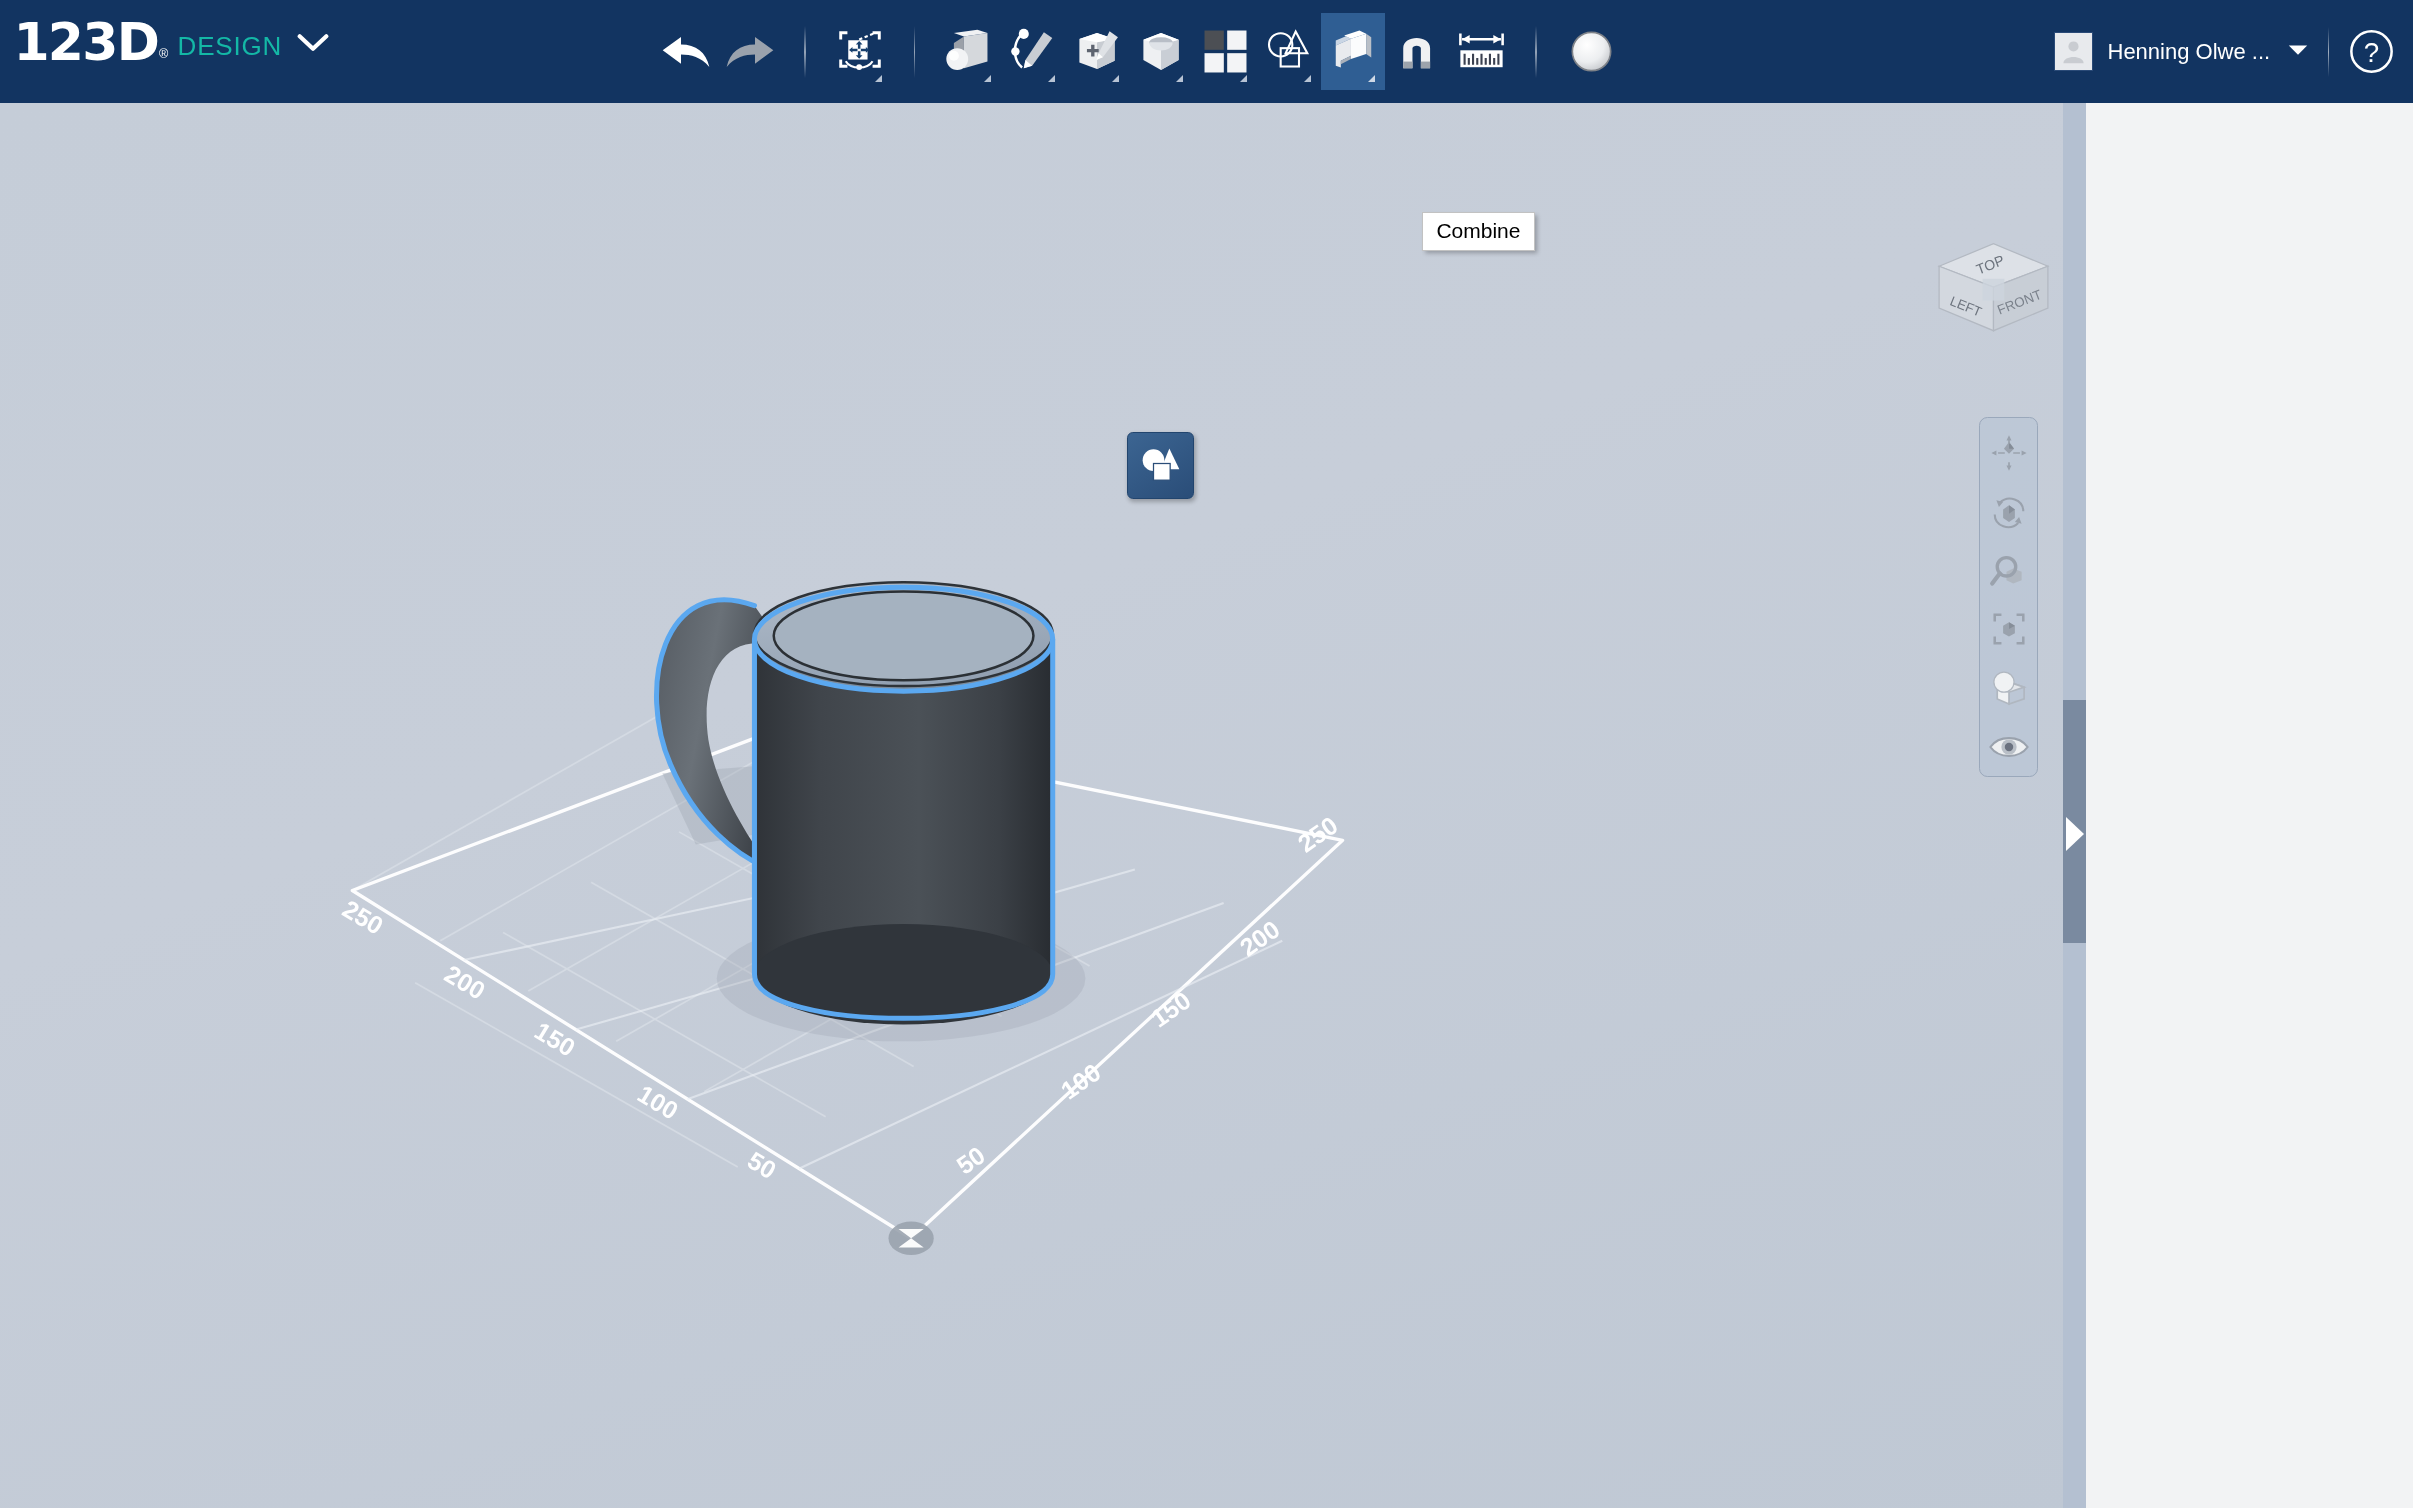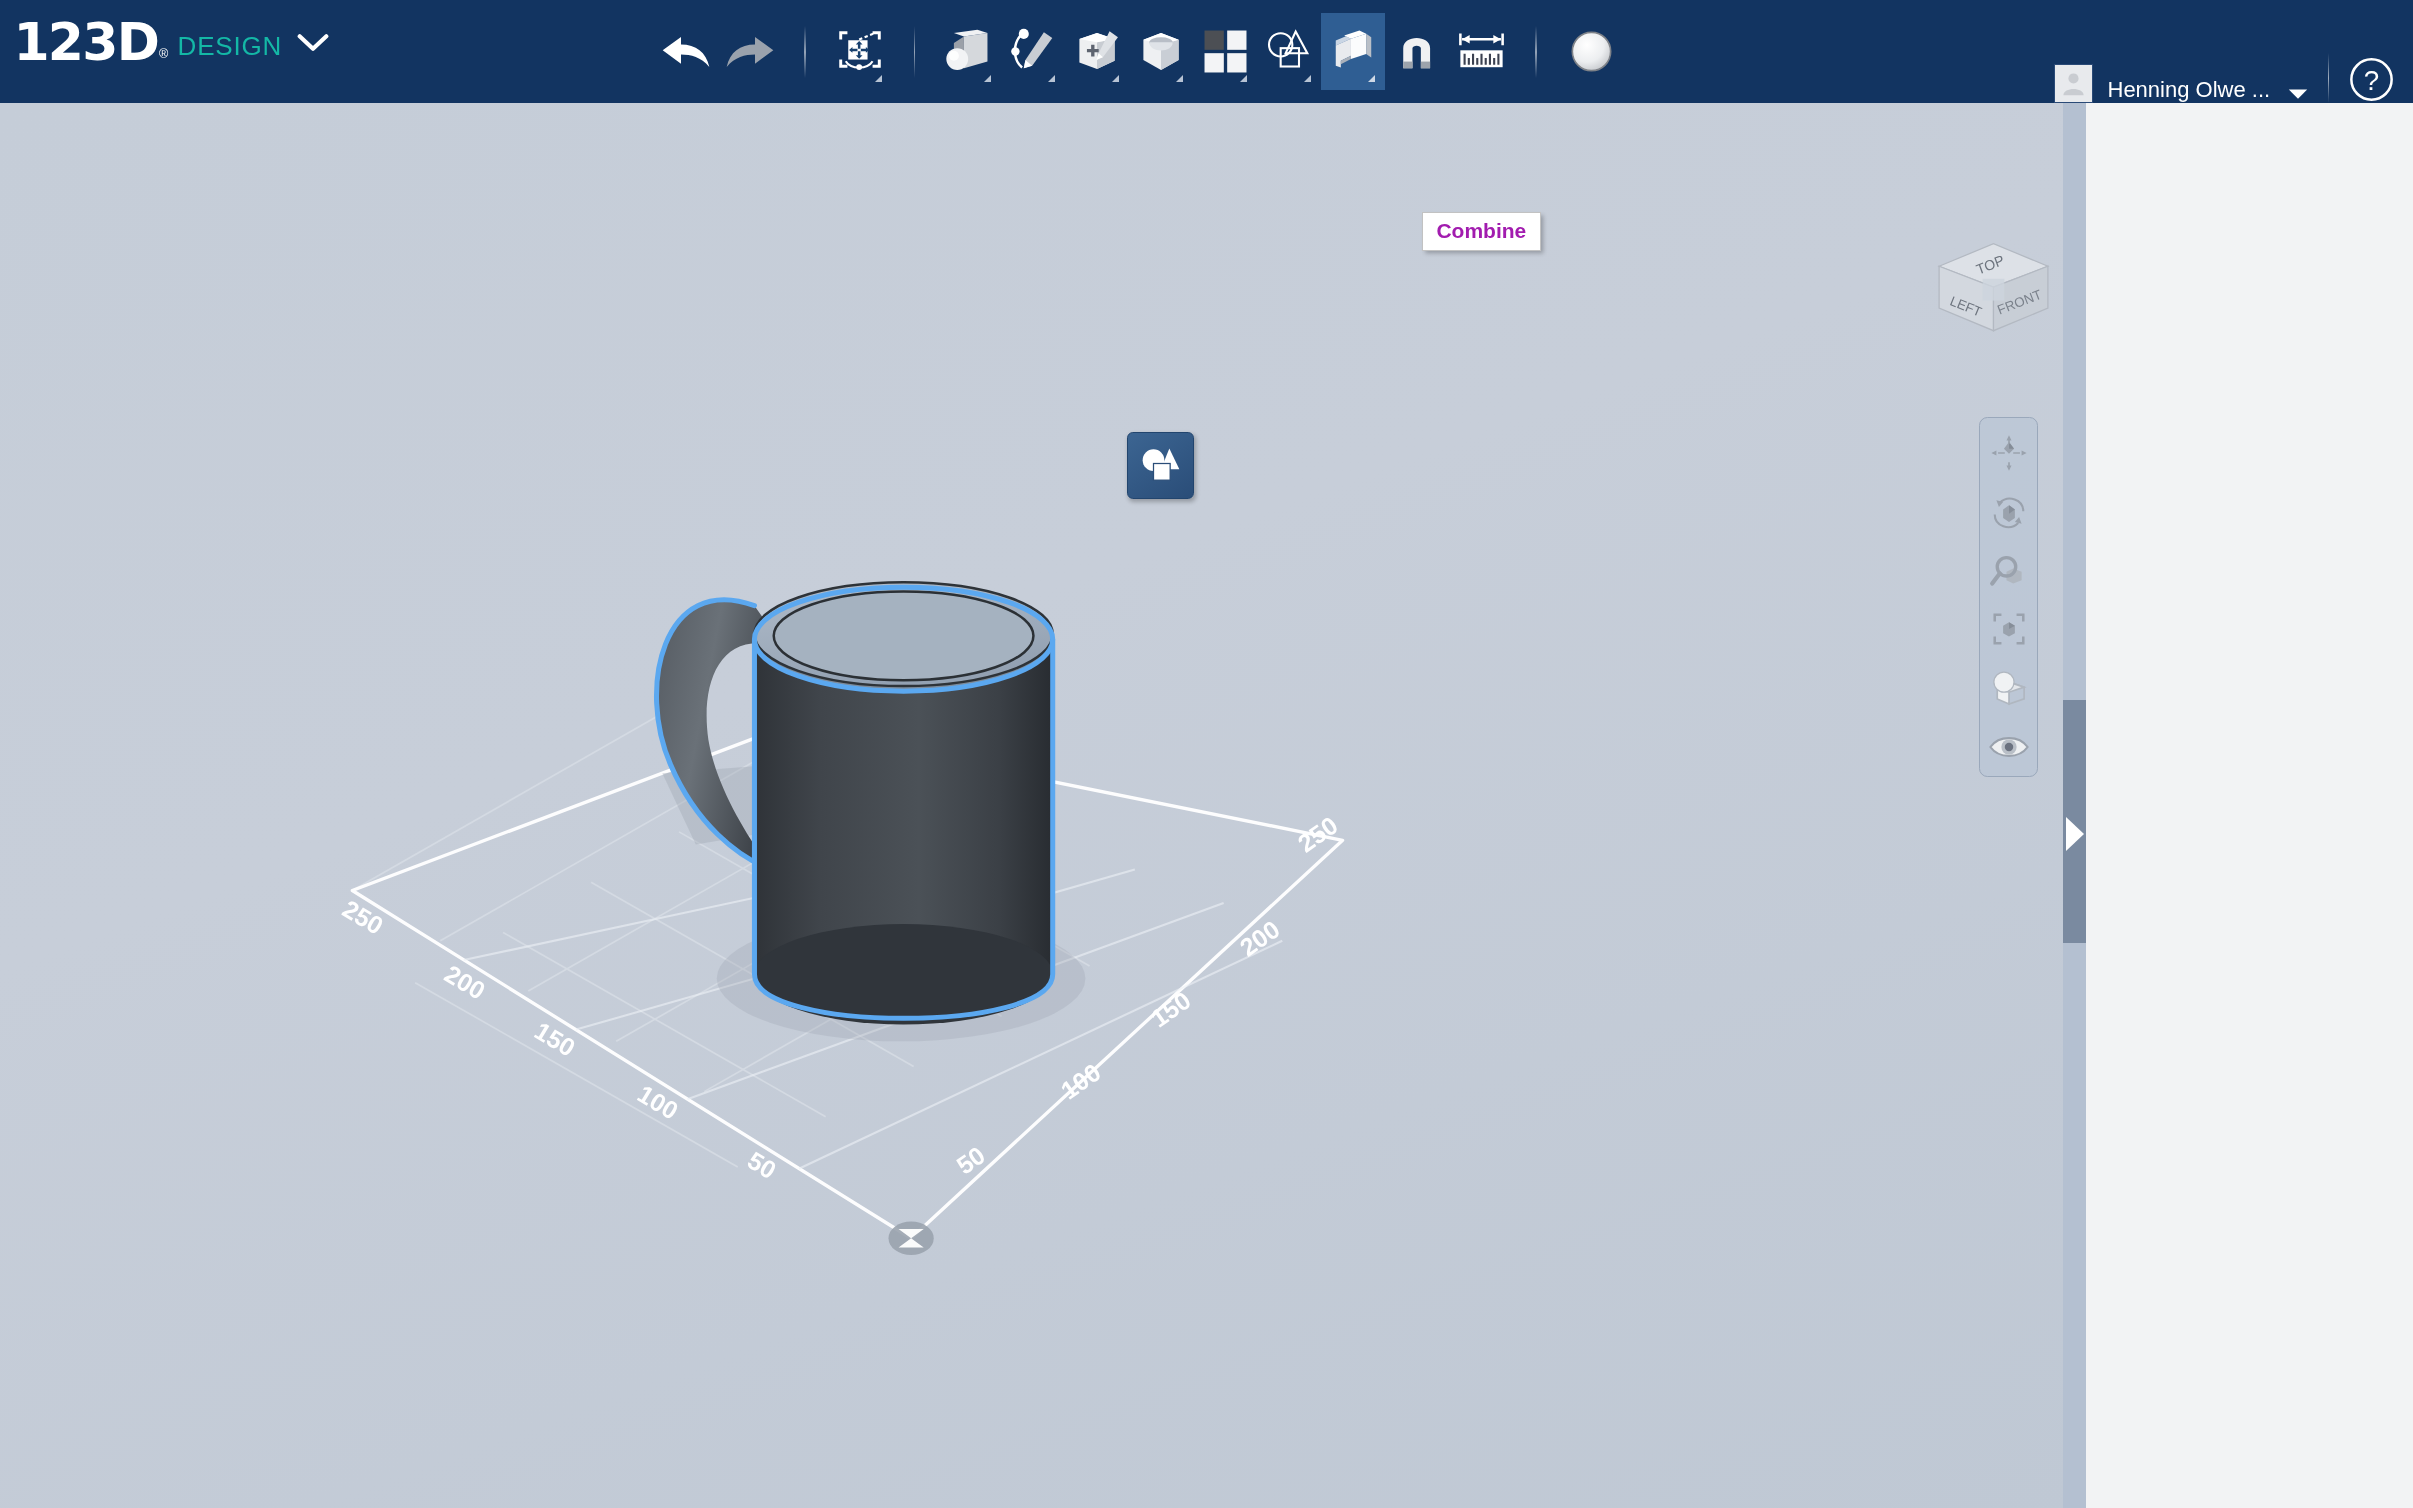--- a/index.html
+++ b/index.html
@@ -42,21 +42,21 @@
   .tbtn .tri{
     position:absolute; right:10px; bottom:8.4px;
     width:0;height:0;border-left:7.5px solid transparent;border-bottom:7.5px solid #b7c3d4;
   }
   .tbtn.active .tri{ border-bottom-color:#cfd9e6; }
   .sep{ width:1.7px; height:52px; margin:0 22px;
         background:linear-gradient(to bottom,rgba(255,255,255,0),rgba(255,255,255,.55),rgba(255,255,255,0)); }
 
   #user-zone{
     position:absolute; right:18.4px; top:0; height:103px;
-    display:flex; align-items:flex-end;
+    display:flex; align-items:center;
   }
   #avatar{
     width:39px;height:39px;background:#e8eaed;border:0.8px solid #2a4a77;
     display:flex;align-items:center;justify-content:center;
   }
   #username{ color:#ffffff; font-size:22px; margin-left:15px; white-space:nowrap; }
   #user-caret{ margin-left:17px; }
   #user-sep{ width:1.7px;height:50px;margin:0 18.4px;
     background:linear-gradient(to bottom,rgba(255,255,255,0),rgba(255,255,255,.6),rgba(255,255,255,0));}
   #help-btn{ width:47px;height:47px; cursor:pointer; }
@@ -66,21 +66,21 @@
     position:absolute; left:0; top:103px; width:2087px; height:1405px;
     background:linear-gradient(160deg,#c5cdd8 0%,#c7ced9 40%,#bfc8d4 100%);
     overflow:hidden;
   }
 
   
   #tooltip{
     position:absolute; left:1422px; top:109px;
     background:#ffffff; border:0.8px solid #c2c2c2;
     padding:5.9px 13.4px 7.5px 13.4px;
-    font-size:21px; font-weight:bold; color:#a21caf;
+    font-size:21px; font-weight:normal; color:#000000;
     box-shadow:2.5px 2.5px 4.2px rgba(0,0,0,.25);
     white-space:nowrap;
   }
 
   
   #float-btn{
     position:absolute; left:1127px; top:329px;
     width:67px;height:67px;border-radius:5.9px;
     background:linear-gradient(145deg,#3c6592,#2a4d78);
     border:0.8px solid #22456e;

